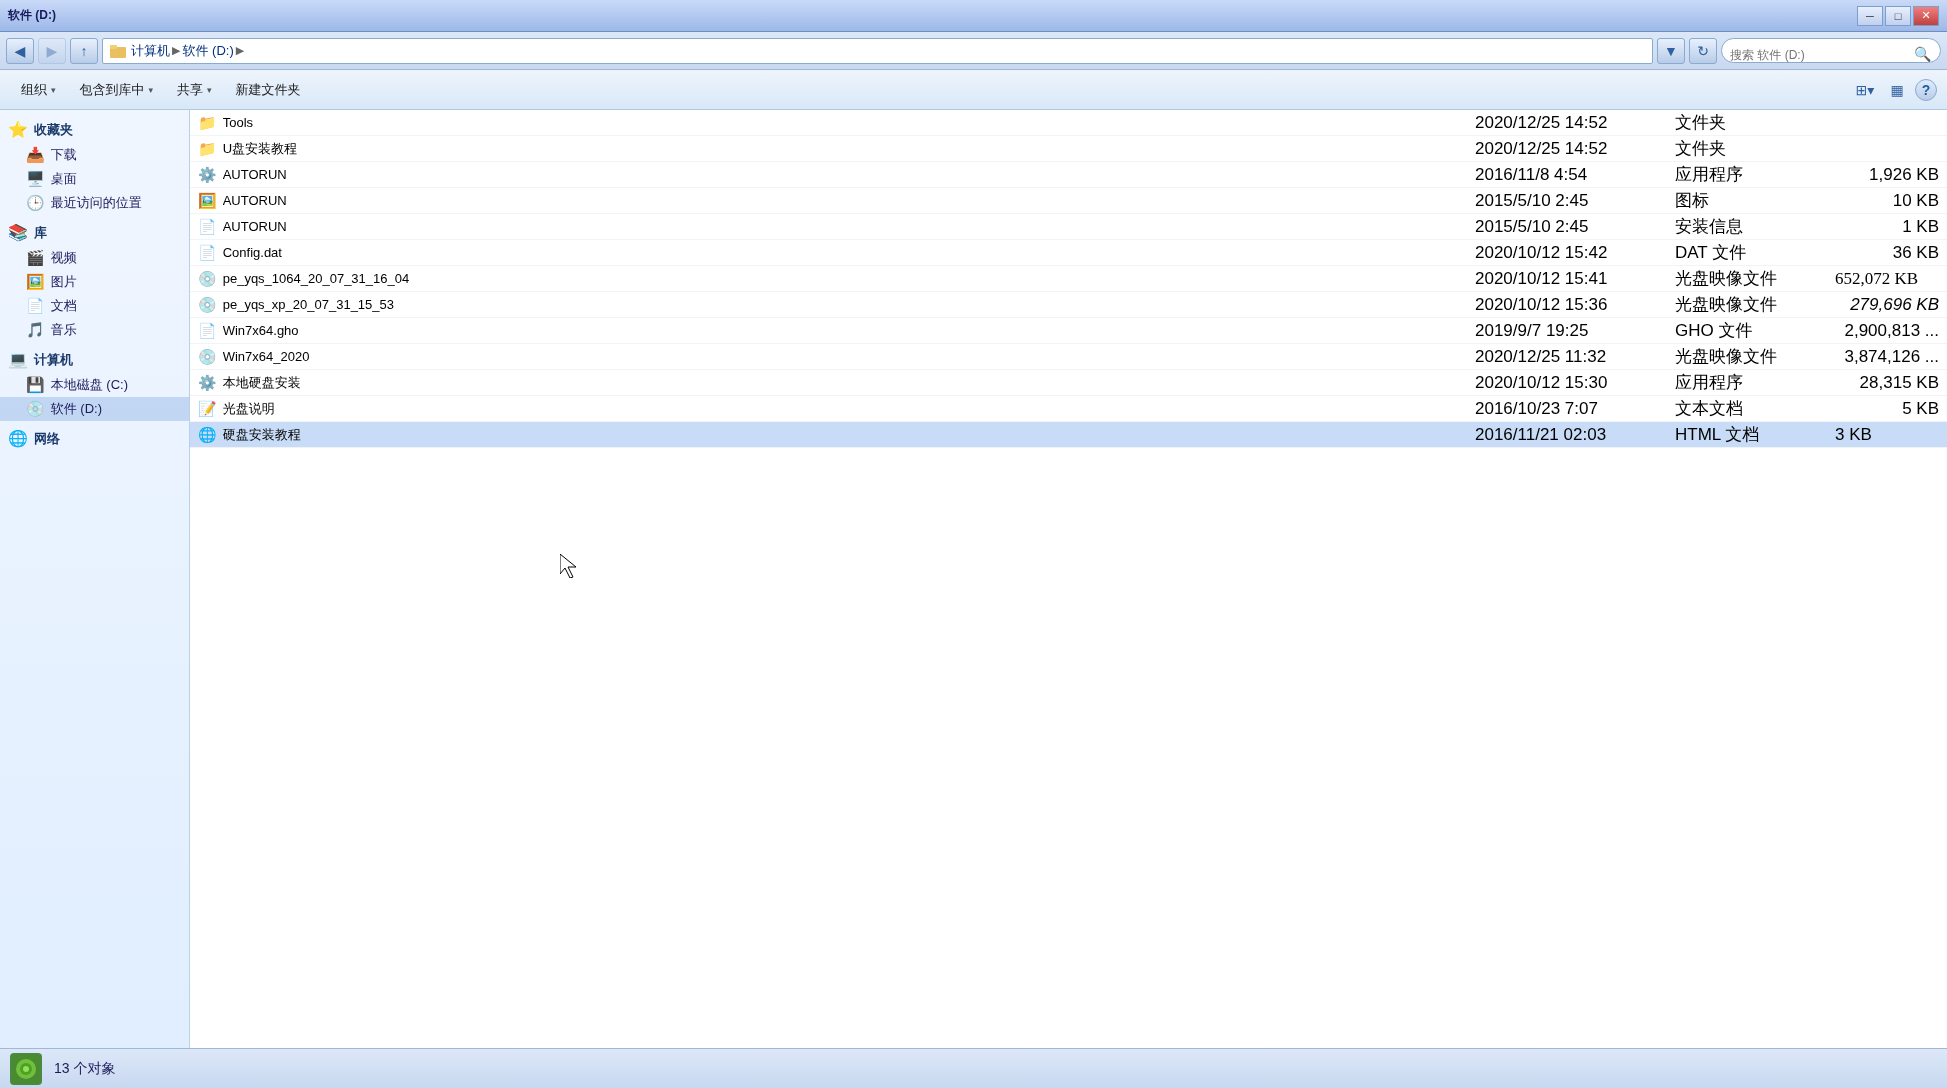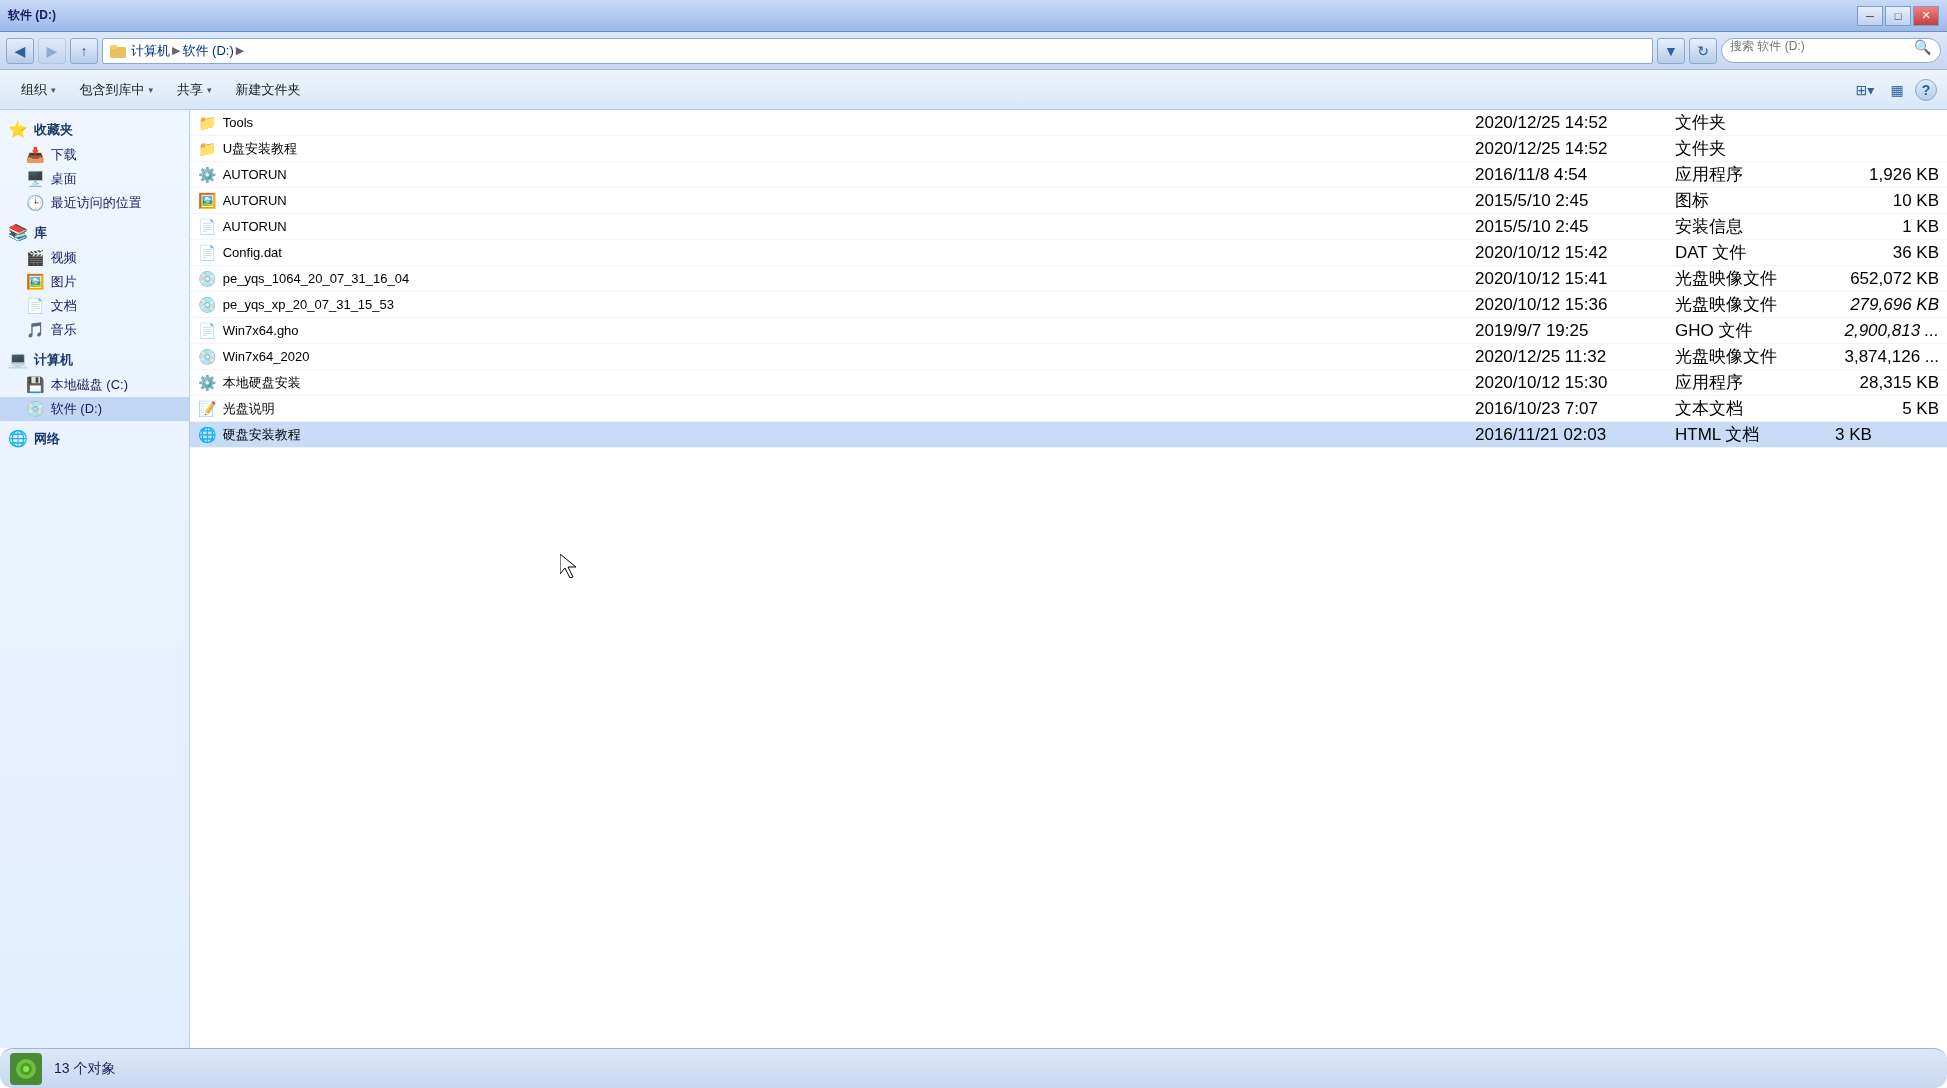--- a/index.html
+++ b/index.html
@@ -91,21 +91,21 @@
       font-size: 13px;
     }
     .path-arrow { color: #666; font-size: 11px; }
     .path-part { color: #003080; cursor: pointer; }
     .search-box {
       width: 220px;
       height: 25px;
       border: 1px solid #8aaad0;
       border-radius: 13px;
       display: flex;
-      align-items: flex-start;
+      align-items: flex-end;
       background: white;
       padding: 0 8px;
       gap: 12px;
     }
     .search-input {
       border: none;
       outline: none;
       flex: 1;
       font-size: 12px;
       color: #999;
@@ -294,21 +294,20 @@
 
     
     .statusbar {
       height: 40px;
       background: linear-gradient(to bottom, #dce8f8, #c8d8f0);
       border-top: 1px solid #a0b8d8;
       display: flex;
       align-items: center;
       padding: 0 10px;
       gap: 12px;
-      border-radius: 13px;
     }
     .statusbar-icon {
       width: 32px;
       height: 32px;
       background: #4a8a40;
       border-radius: 4px;
       display: flex;
       align-items: center;
       justify-content: center;
       font-size: 20px;
@@ -508,39 +507,39 @@
           <div class="file-cell">DAT 文件</div>
           <div class="file-cell" style="text-align: right;">36 KB</div>
         </div>
         <div class="file-row">
           <div class="file-name-cell">
             <span class="file-icon">💿</span>
             <span class="file-name-text">pe_yqs_1064_20_07_31_16_04</span>
           </div>
           <div class="file-cell">2020/10/12 15:41</div>
           <div class="file-cell">光盘映像文件</div>
-          <div class="file-cell" style="text-align: right;">652,072 KB</div>
+          <div class="file-cell" style=" font-family: Liberation Serif, serif;">652,072 KB</div>
         </div>
         <div class="file-row">
           <div class="file-name-cell">
             <span class="file-icon">💿</span>
             <span class="file-name-text">pe_yqs_xp_20_07_31_15_53</span>
           </div>
           <div class="file-cell">2020/10/12 15:36</div>
           <div class="file-cell">光盘映像文件</div>
           <div class="file-cell" style="text-align: right; font-style: italic;">279,696 KB</div>
         </div>
         <div class="file-row">
           <div class="file-name-cell">
             <span class="file-icon">📄</span>
             <span class="file-name-text">Win7x64.gho</span>
           </div>
           <div class="file-cell">2019/9/7 19:25</div>
           <div class="file-cell">GHO 文件</div>
-          <div class="file-cell" style="text-align: right; font-style: italic;">2,900,813 ...</div>
+          <div class="file-cell" style="text-align: right;">2,900,813 ...</div>
         </div>
         <div class="file-row">
           <div class="file-name-cell">
             <span class="file-icon">💿</span>
             <span class="file-name-text">Win7x64_2020</span>
           </div>
           <div class="file-cell">2020/12/25 11:32</div>
           <div class="file-cell">光盘映像文件</div>
           <div class="file-cell" style="text-align: right;">3,874,126 ...</div>
         </div>

